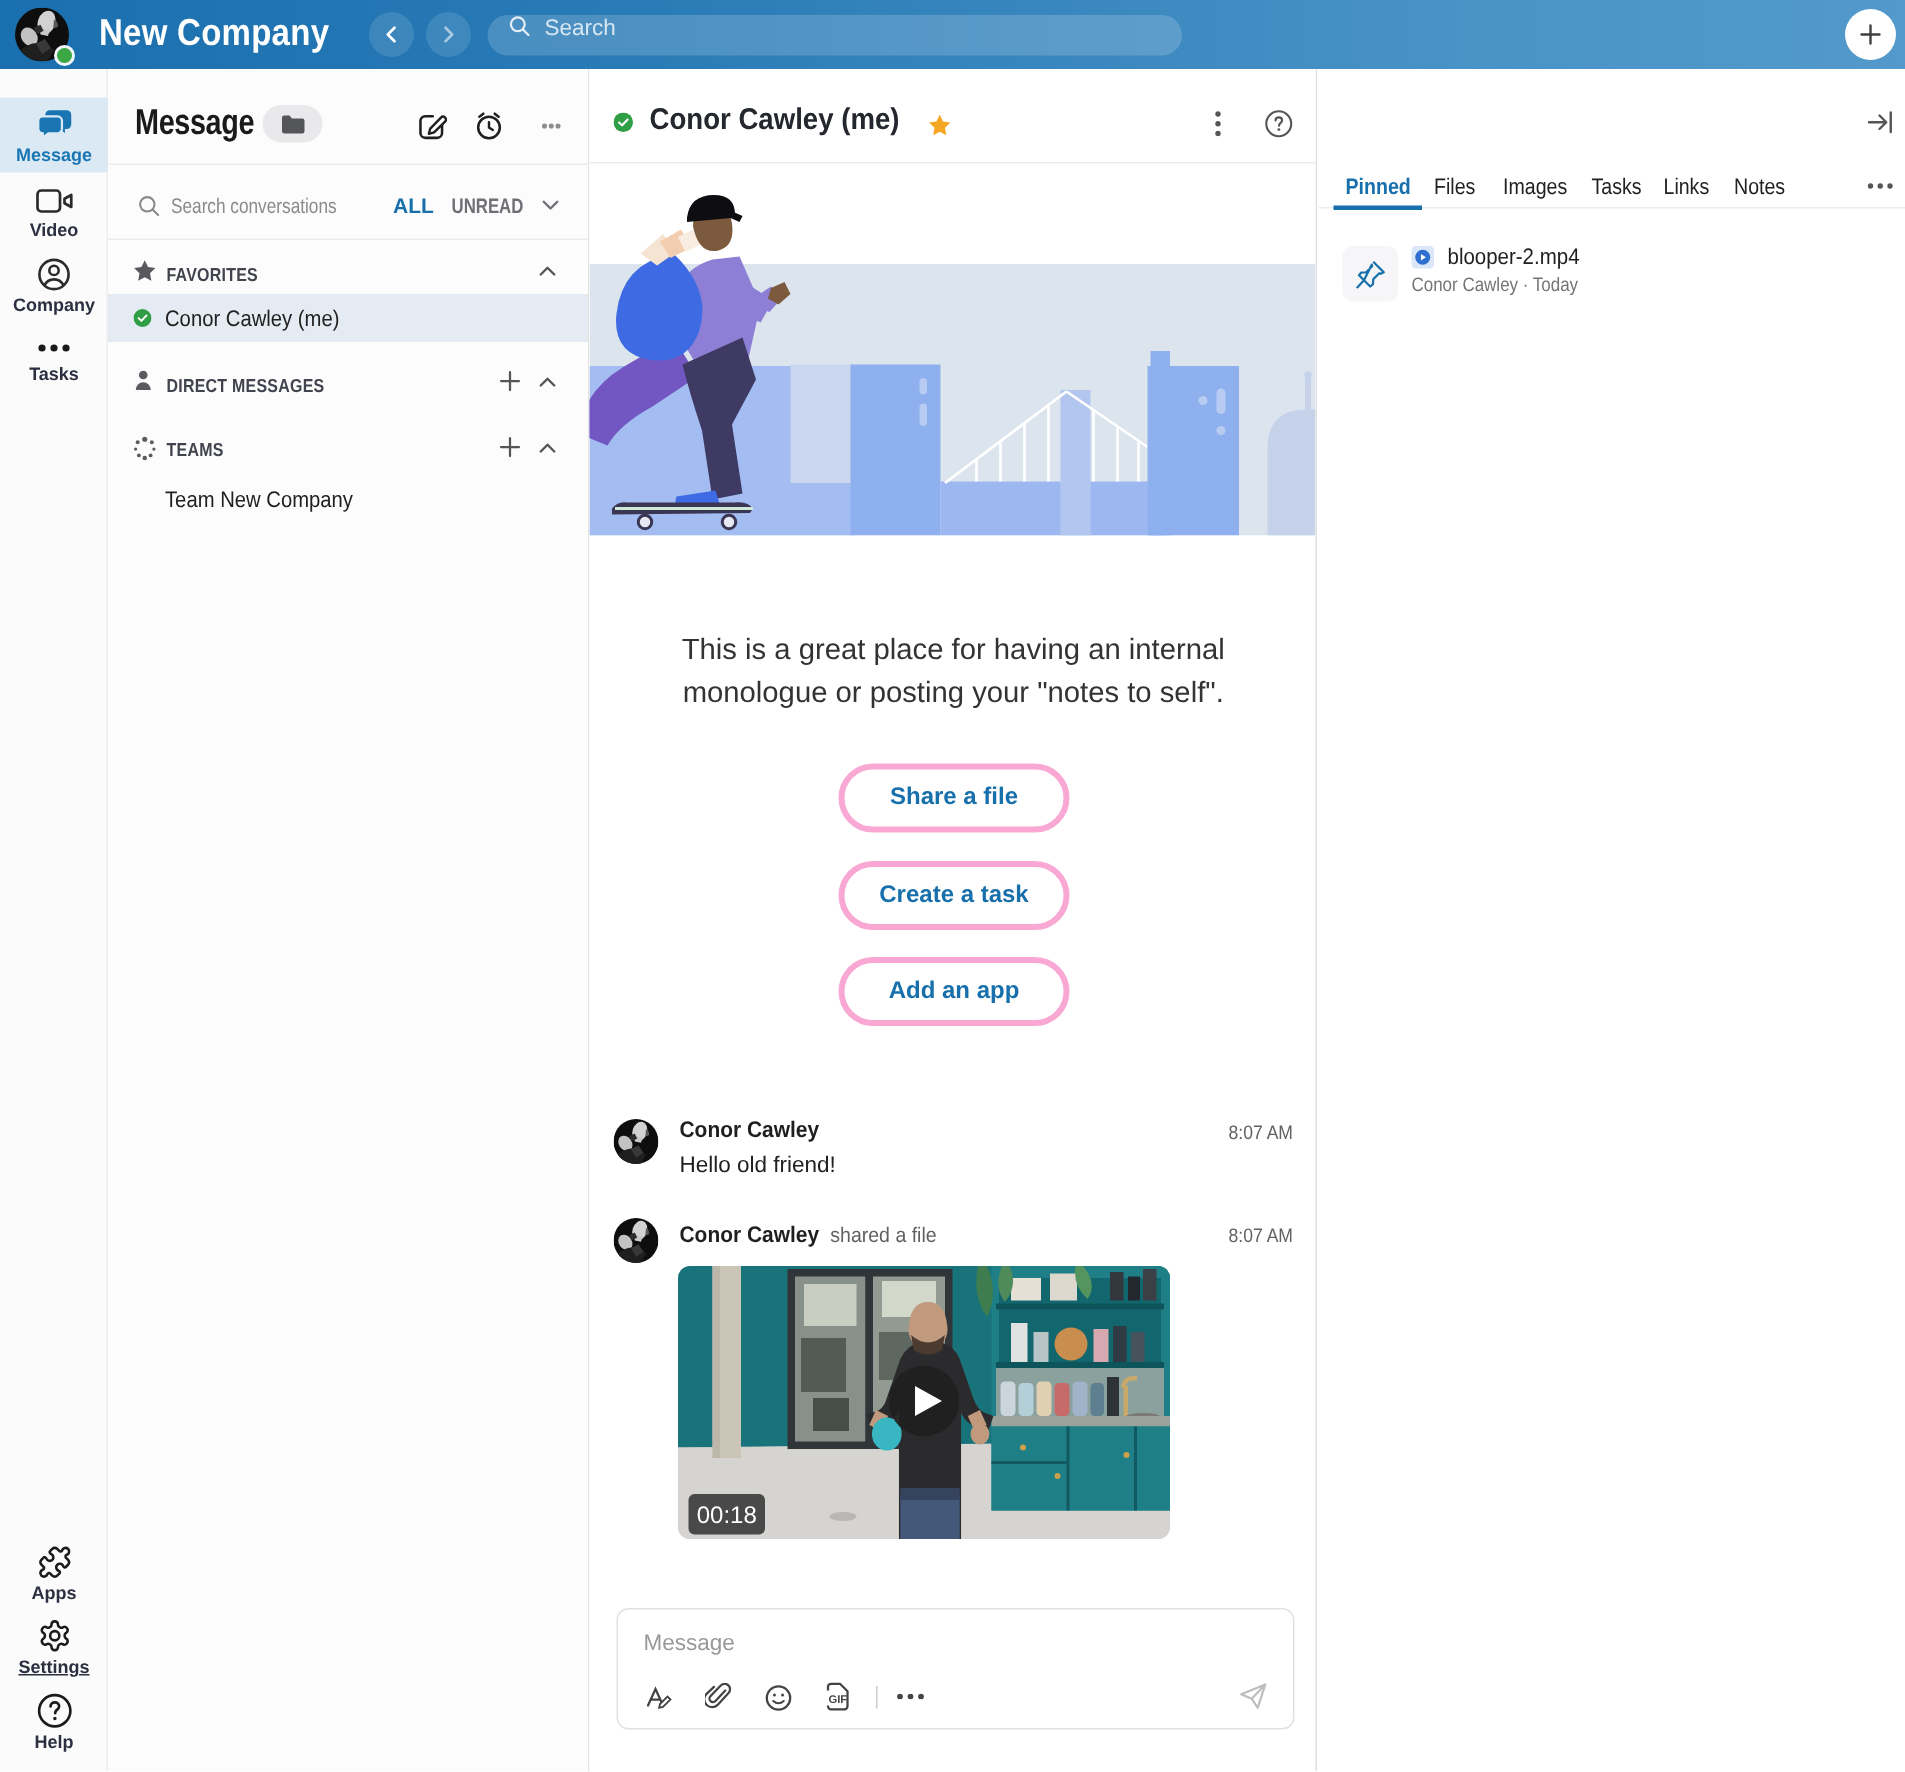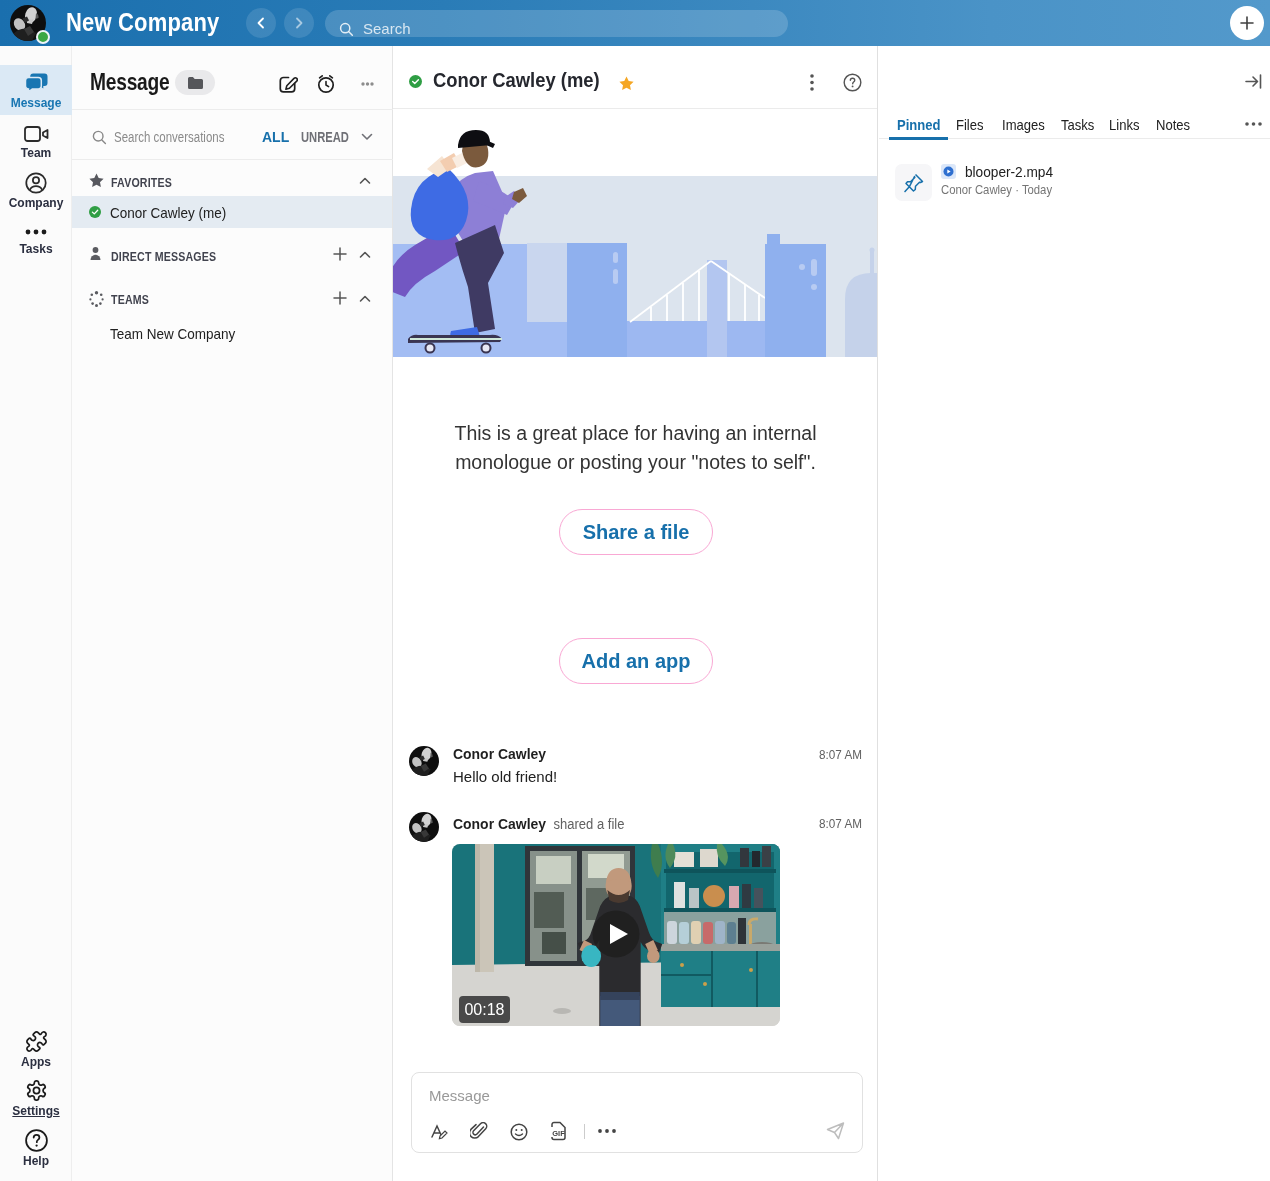--- a/index.html
+++ b/index.html
@@ -8,21 +8,21 @@
 html,body { width:1270px; height:1181px; font-family:"Liberation Sans", sans-serif; background:#fff; overflow:hidden; }
 .abs { position:absolute; }
 #page { position:relative; width:1270px; height:1181px; }
 
 
 #topbar { left:0; top:0; width:1270px; height:46px; background:linear-gradient(90deg,#1a6fae 0%, #2a7cb7 35%, #4a93c7 78%, #5399cb 100%); }
 #tb-avatar { left:10px; top:5px; width:36px; height:36px; border-radius:50%; overflow:hidden; }
 #tb-badge { left:36px; top:30px; width:14px; height:14px; border-radius:50%; background:#3ba745; border:2px solid #eef4f9; }
 #tb-title { left:66px; top:8px; font-size:25px; font-weight:bold; color:#fff; letter-spacing:0.2px; }
 .navcirc { width:30px; height:30px; border-radius:50%; background:rgba(255,255,255,0.12); top:8px; display:flex; align-items:center; justify-content:center; }
-#searchpill { left:325px; top:10px; width:463px; height:27px; border-radius:14px; background:rgba(255,255,255,0.17); display:flex; align-items:flex-end; }
+#searchpill { left:325px; top:10px; width:463px; height:27px; border-radius:14px; background:rgba(255,255,255,0.17); display:flex; align-items:flex-start; }
 #searchpill span { color:rgba(255,255,255,0.78); font-size:15px; margin-left:9px; }
 #plusbtn { left:1230px; top:6px; width:34px; height:34px; border-radius:50%; background:#fff; display:flex; align-items:center; justify-content:center; }
 
 
 #rail { left:0; top:46px; width:72px; height:1135px; background:#fbfbfb; border-right:1px solid #eeeeee; }
 .rail-item { left:0; width:72px; text-align:center; }
 .rail-label { font-size:12px; font-weight:bold; color:#2b2f40; display:block; }
 #rail-msg { top:19px; height:50px; background:#dbe9f5; padding-top:8px; }
 #rail-msg .rail-label { color:#1976b2; }
 
@@ -37,21 +37,21 @@
 #lp-unread { left:229px; top:83px; font-size:14px; font-weight:bold; color:#6f7076; transform:scaleX(0.8); transform-origin:left center; }
 .sect-label { font-size:12.5px; font-weight:bold; color:#41434e; letter-spacing:0.2px; transform:scaleX(0.85); transform-origin:left center; }
 #lp-selrow { left:0; top:150px; width:320px; height:32px; background:#e4ebf2; }
 .lp-name { font-size:15px; color:#212121; transform:scaleX(0.9); transform-origin:left center; }
 
 
 #center { left:393px; top:46px; width:485px; height:1135px; background:#fff; border-right:1px solid #e0e0e0; }
 #c-head { left:0; top:0; width:484px; height:63px; border-bottom:1px solid #ebebeb; background:#fff; }
 #c-title { left:40px; top:23px; font-size:20px; font-weight:bold; color:#25272e; transform:scaleX(0.92); transform-origin:left center; }
 #c-bigtext { left:0px; top:373px; width:485px; text-align:center; font-size:19.5px; color:#333; line-height:28.5px; }
-.cbtn { left:166px; width:154px; height:46px; border:1px solid #f9a8d4; border-radius:23px; color:#1770ab; font-weight:bold; font-size:20px; display:flex; align-items:center; justify-content:center; }
+.cbtn { left:166px; width:154px; height:46px; border:4px solid #f9a8d4; border-radius:23px; color:#1770ab; font-weight:bold; font-size:16px; display:flex; align-items:center; justify-content:center; }
 .msg-name { font-size:15px; font-weight:bold; color:#1f1f1f; transform:scaleX(0.93); transform-origin:left center; }
 .msg-time { font-size:13px; color:#616161; transform:scaleX(0.9); transform-origin:right center; }
 .msg-body { font-size:15px; color:#212121; }
 #c-input { left:18px; top:1026px; width:452px; height:81px; border:1px solid #e1e1e1; border-radius:8px; }
 #c-input .ph { position:absolute; left:17px; top:14px; font-size:15px; color:#999; }
 .avatar30 { width:30px; height:30px; border-radius:50%; overflow:hidden; }
 
 
 #rpanel { left:879px; top:46px; width:365px; height:1135px; background:#fff; }
 .rtab { font-size:15px; color:#212121; top:70px; transform:scaleX(0.87); transform-origin:left center; }
@@ -111,21 +111,21 @@
           <path d="M8.2 0.5 h11.3 a3 3 0 0 1 3 3 v6.5 a3 3 0 0 1 -3 3 h-1.2 v2.6 l-3.6 -2.6 h-6.5 a3 3 0 0 1 -3 -3 v-6.5 a3 3 0 0 1 3 -3 z" fill="#1976b2"></path>
           <path d="M3.5 4.6 h9.8 a3 3 0 0 1 3 3 v5.3 a3 3 0 0 1 -3 3 h-6 l-3.8 2.9 v-2.9 a3 3 0 0 1 -3 -3 v-5.3 a3 3 0 0 1 3 -3 z" fill="#1976b2" stroke="#dbe9f5" stroke-width="1.5"></path>
         </svg>
       <span class="rail-label" style="margin-top:4px;">Message</span>
     </div>
     <div class="abs rail-item" style="top:80px;">
       <svg width="25" height="16" viewBox="0 0 25 16">
           <rect x="1" y="1" width="15" height="14" rx="2.5" fill="none" stroke="#2b2b2b" stroke-width="1.8"></rect>
           <path d="M19 6.5 L23.5 4 V12 L19 9.5 Z" fill="none" stroke="#2b2b2b" stroke-width="1.8" stroke-linejoin="round"></path>
         </svg>
-      <span class="rail-label" style="margin-top:4px;">Team</span>
+      <span class="rail-label" style="margin-top:4px;">Video</span>
     </div>
     <div class="abs rail-item" style="top:126px;">
       <svg width="22" height="22" viewBox="0 0 24 24">
           <circle cx="12" cy="12" r="10.6" fill="none" stroke="#2b2b2b" stroke-width="1.9"></circle>
           <circle cx="12" cy="9" r="3.4" fill="none" stroke="#2b2b2b" stroke-width="1.9"></circle>
           <path d="M5.2 19.5 a7.8 7.8 0 0 1 13.6 0" fill="none" stroke="#2b2b2b" stroke-width="1.9"></path>
         </svg>
       <span class="rail-label" style="margin-top:2px;">Company</span>
     </div>
     <div class="abs rail-item" style="top:183px;">
@@ -365,20 +365,21 @@
         <path d="M15 230 q4 -5 10 -4 l72 0 q8 -1 12 4 l-2 3 -92 1 z" fill="#3a3552"></path>
         <path d="M17 229 l92 0 0 2 -92 0 z" fill="#cfe8d8"></path>
         <circle cx="37" cy="239" r="4.5" fill="#e8e8f4" stroke="#3a3552" stroke-width="2"></circle>
         <circle cx="93" cy="239" r="4.5" fill="#e8e8f4" stroke="#3a3552" stroke-width="2"></circle>
       </g>
     </svg>
       </div>
 
     <div id="c-bigtext" class="abs">This is a great place for having an internal<br>monologue or posting your "notes to self".</div>
     <div class="abs cbtn" style="top:463px;">Share a file</div>
+    <div class="abs cbtn" style="top:528px;">Create a task</div>
     <div class="abs cbtn" style="top:592px;">Add an app</div>
 
     <div class="abs avatar30" style="left:16px; top:700px;">
         <svg width="30" height="30" viewBox="0 0 36 36">
           <rect width="36" height="36" fill="#0e0e0e"></rect>
           <ellipse cx="21" cy="10" rx="5.8" ry="8" fill="#d2d2d2" transform="rotate(18 21 10)"></ellipse>
           <path d="M16.5 12 q3.5 4 7 2 l-1.5 5 -5 -1 z" fill="#c8c8c8"></path>
           <ellipse cx="9.5" cy="19.5" rx="5.2" ry="6.6" fill="#c2c2c2" transform="rotate(-35 9.5 19.5)"></ellipse>
           <path d="M12.5 13.5 L17 11.5 L19 15.5 L14.5 18 Z" fill="#2c2c2c"></path>
           <path d="M26 8 q3 1.5 2.5 5 l-3 1 z" fill="#5a5a5a"></path>

